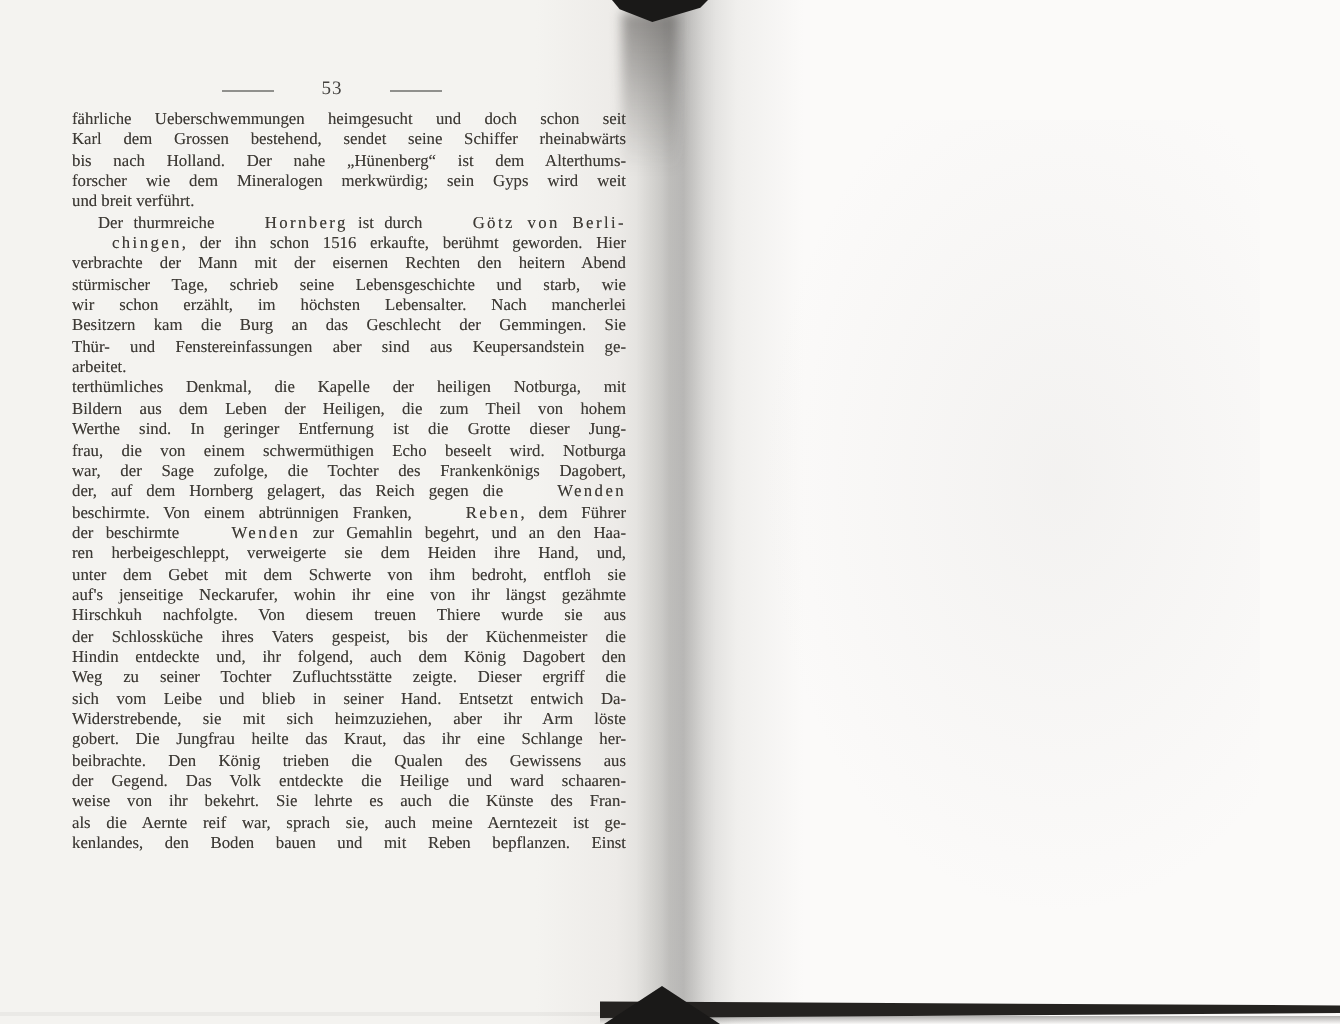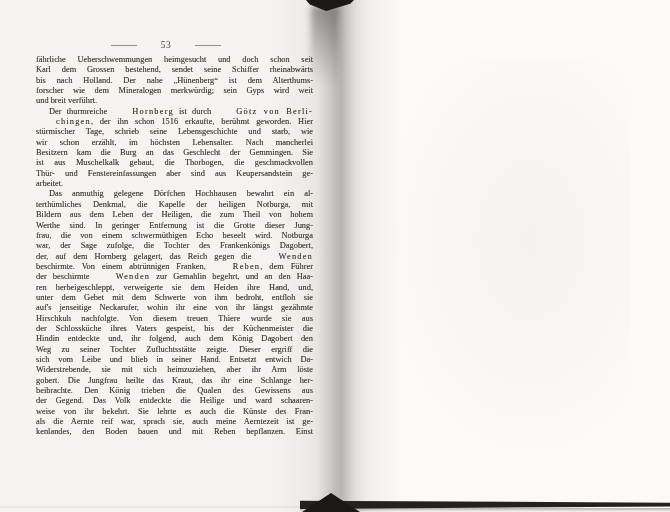--- a/index.html
+++ b/index.html
@@ -148,27 +148,26 @@
   </div>
 
   <div class="text-block">
       <div class="line">fährliche Ueberschwemmungen heimgesucht und doch schon seit</div>
       <div class="line">Karl dem Grossen bestehend, sendet seine Schiffer rheinabwärts</div>
       <div class="line">bis nach Holland. Der nahe „Hünenberg“ ist dem Alterthums-</div>
       <div class="line">forscher wie dem Mineralogen merkwürdig; sein Gyps wird weit</div>
       <div class="line para-end">und breit verführt.</div>
       <div class="line indent"><span>Der thurmreiche </span><span class="gesperrt">Hornberg</span><span> ist durch </span><span class="gesperrt">Götz von Berli-</span></div>
       <div class="line"><span class="gesperrt">chingen</span><span>, der ihn schon 1516 erkaufte, berühmt geworden. Hier</span></div>
+      <div class="line">verbrachte der Mann mit der eisernen Rechten den heitern Abend</div>
       <div class="line">stürmischer Tage, schrieb seine Lebensgeschichte und starb, wie</div>
       <div class="line">wir schon erzählt, im höchsten Lebensalter. Nach mancherlei</div>
       <div class="line">Besitzern kam die Burg an das Geschlecht der Gemmingen. Sie</div>
-      <div class="line">ist aus Muschelkalk gebaut, die Thorbogen, die geschmackvollen</div>
       <div class="line">Thür- und Fenstereinfassungen aber sind aus Keupersandstein ge-</div>
       <div class="line para-end">arbeitet.</div>
-      <div class="line indent">Das anmuthig gelegene Dörfchen Hochhausen bewahrt ein al-</div>
       <div class="line">terthümliches Denkmal, die Kapelle der heiligen Notburga, mit</div>
       <div class="line">Bildern aus dem Leben der Heiligen, die zum Theil von hohem</div>
       <div class="line">Werthe sind. In geringer Entfernung ist die Grotte dieser Jung-</div>
       <div class="line">frau, die von einem schwermüthigen Echo beseelt wird. Notburga</div>
       <div class="line">war, der Sage zufolge, die Tochter des Frankenkönigs Dagobert,</div>
       <div class="line"><span>der, auf dem Hornberg gelagert, das Reich gegen die </span><span class="gesperrt">Wenden</span></div>
       <div class="line"><span>beschirmte. Von einem abtrünnigen Franken, </span><span class="gesperrt">Reben</span><span>, dem Führer</span></div>
       <div class="line"><span>der beschirmte </span><span class="gesperrt">Wenden</span><span> zur Gemahlin begehrt, und an den Haa-</span></div>
       <div class="line">ren herbeigeschleppt, verweigerte sie dem Heiden ihre Hand, und,</div>
       <div class="line">unter dem Gebet mit dem Schwerte von ihm bedroht, entfloh sie</div>

